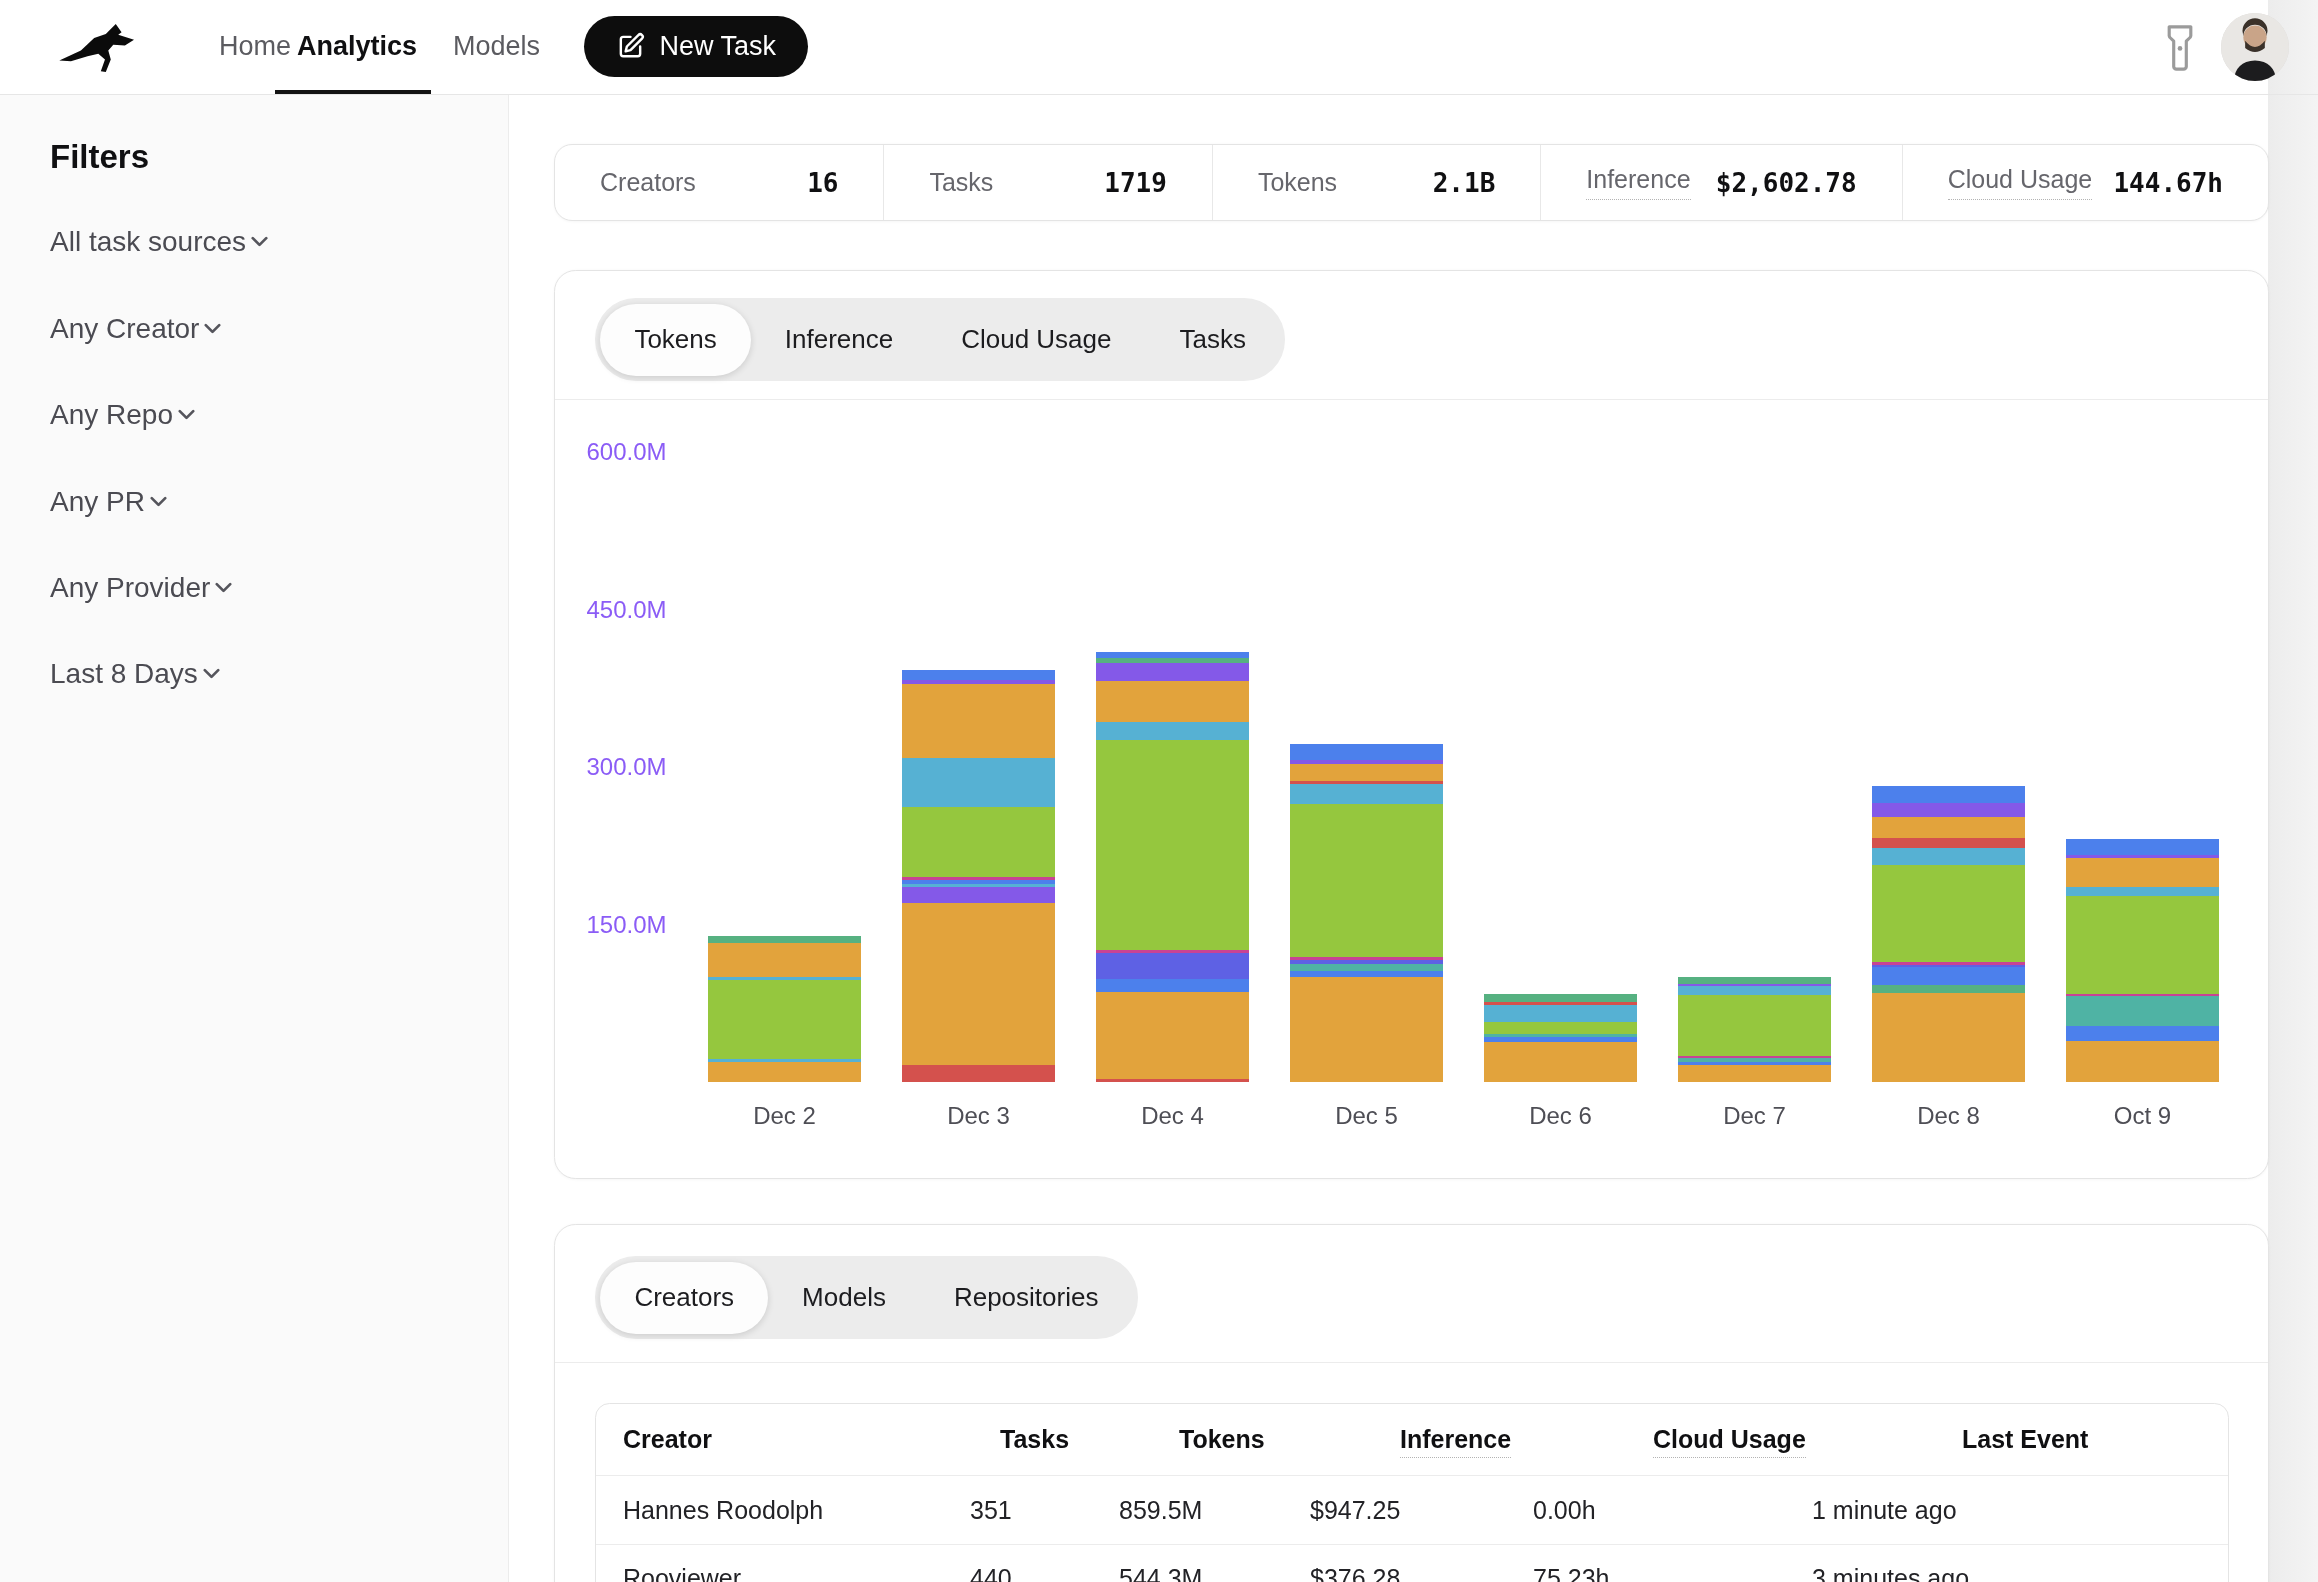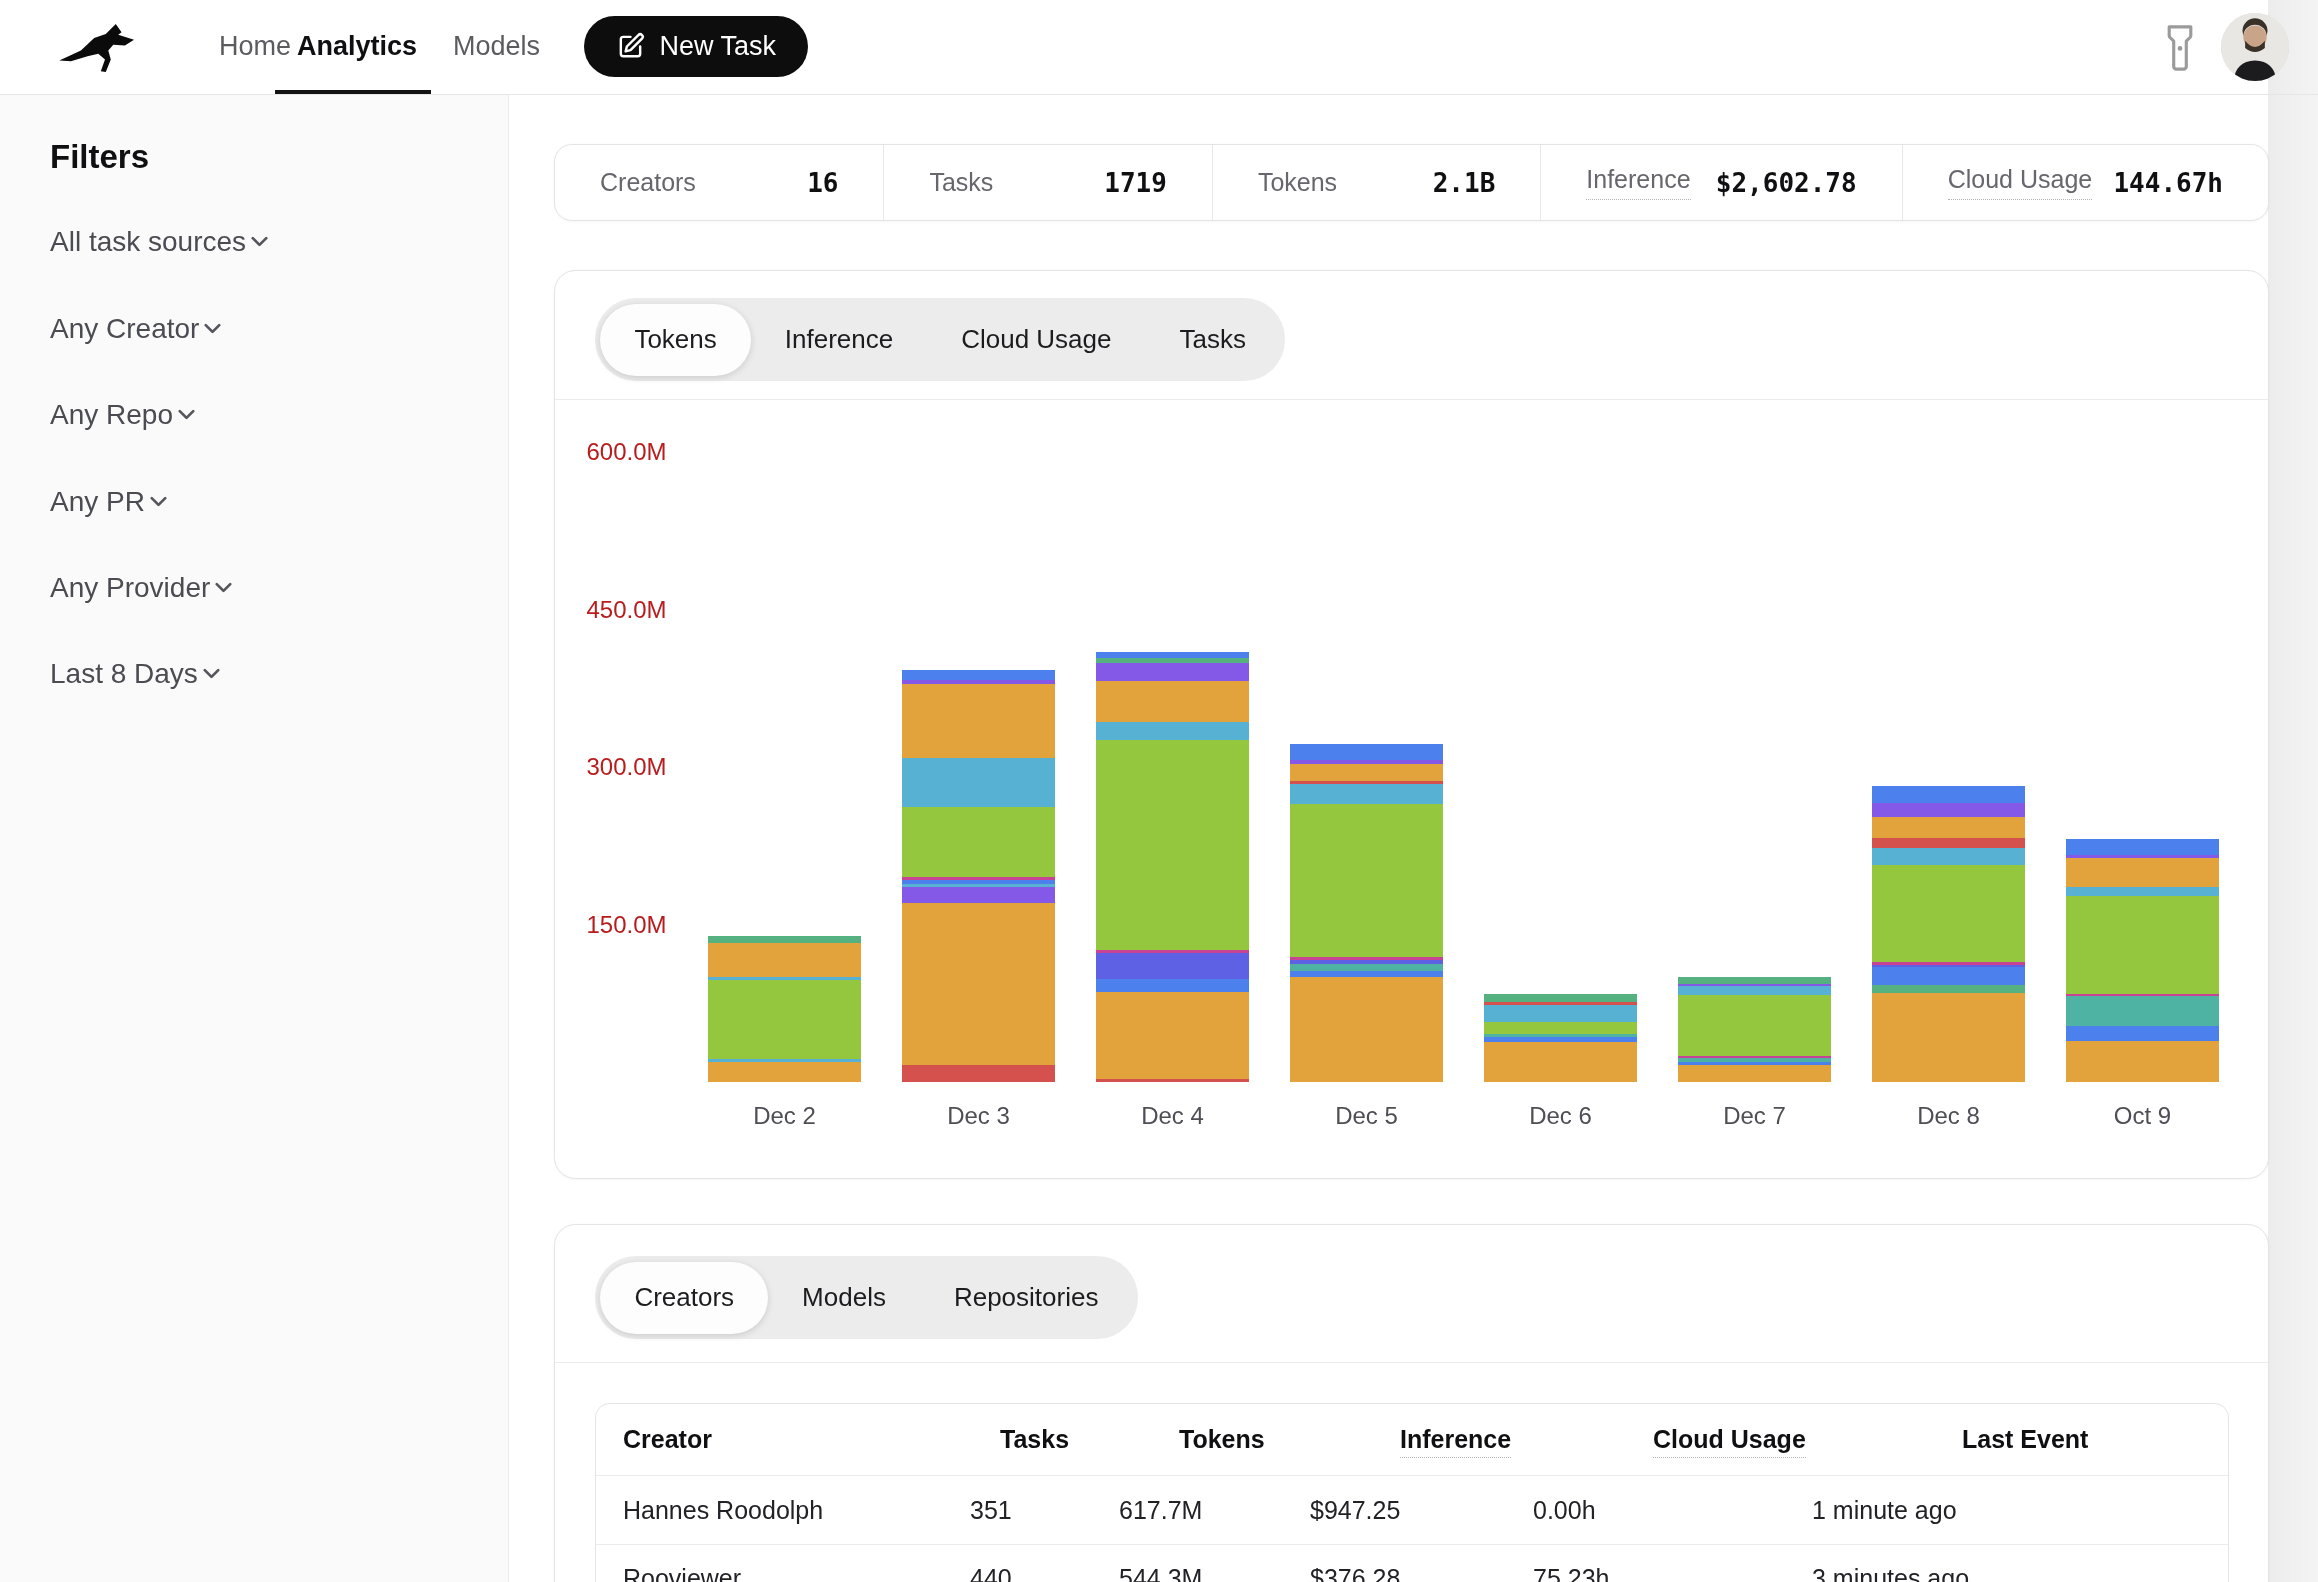--- a/index.html
+++ b/index.html
@@ -60,21 +60,21 @@
   .seg .tab { display:flex; align-items:center; height:72px; padding:0 34px; border-radius:36px;
     font-size:26px; font-weight:500; color:#1c1c1f; cursor:pointer; white-space:nowrap; }
   .seg .tab.active { background:#fdfdfd; box-shadow:0 1.8px 7.2px rgba(0,0,0,.14); }
 
   
   .chart-card { left:554px; top:270px; width:1715px; height:909px; border-radius:21.6px; }
   .chart-tabsrow { position:absolute; left:0; top:0; right:0; height:129px; border-bottom:0.9px solid #ececec; }
   .chart-tabsrow .seg { position:absolute; left:40px; top:27px; }
   .chart-plot { position:absolute; left:0; top:129px; right:0; bottom:0; }
   .y-axis { position:absolute; left:31.5px; top:0; width:144px; bottom:96px; }
-  .ytick { position:absolute; left:0; font-size:24px; color:#b91c1c; }
+  .ytick { position:absolute; left:0; font-size:24px; color:#8b5cf6; }
   .chart-bars { position:absolute; left:153px; bottom:96px; display:flex; gap:41px; align-items:flex-end; }
   .bar-col { position:relative; width:153px; display:flex; flex-direction:column; }
   .bar-stack { display:flex; flex-direction:column-reverse; width:153px; }
   .bar-seg { width:153px; }
   .bar-label { position:absolute; top:100%; margin-top:20px; width:100%; text-align:center;
     font-size:24px; color:#4e4e55; }
 
   
   .table-card { left:554px; top:1224px; width:1715px; height:468px; border-radius:21.6px; }
   .table-tabsrow { position:absolute; left:0; top:0; right:0; height:138px; border-bottom:0.9px solid #ececec; }
@@ -346,21 +346,21 @@
       <div>Creator</div>
       <div>Tasks</div>
       <div>Tokens</div>
       <div class="dotted"><span>Inference</span></div>
       <div class="dotted"><span>Cloud Usage</span></div>
       <div>Last Event</div>
     </div>
     <div class="trow tbody-row">
       <div>Hannes Roodolph</div>
       <div>351</div>
-      <div>617.7M</div>
+      <div>859.5M</div>
       <div>$947.25</div>
       <div>0.00h</div>
       <div>1 minute ago</div>
     </div>
     <div class="trow tbody-row">
       <div>Rooviewer</div>
       <div>440</div>
       <div>544.3M</div>
       <div>$376.28</div>
       <div>75.23h</div>

